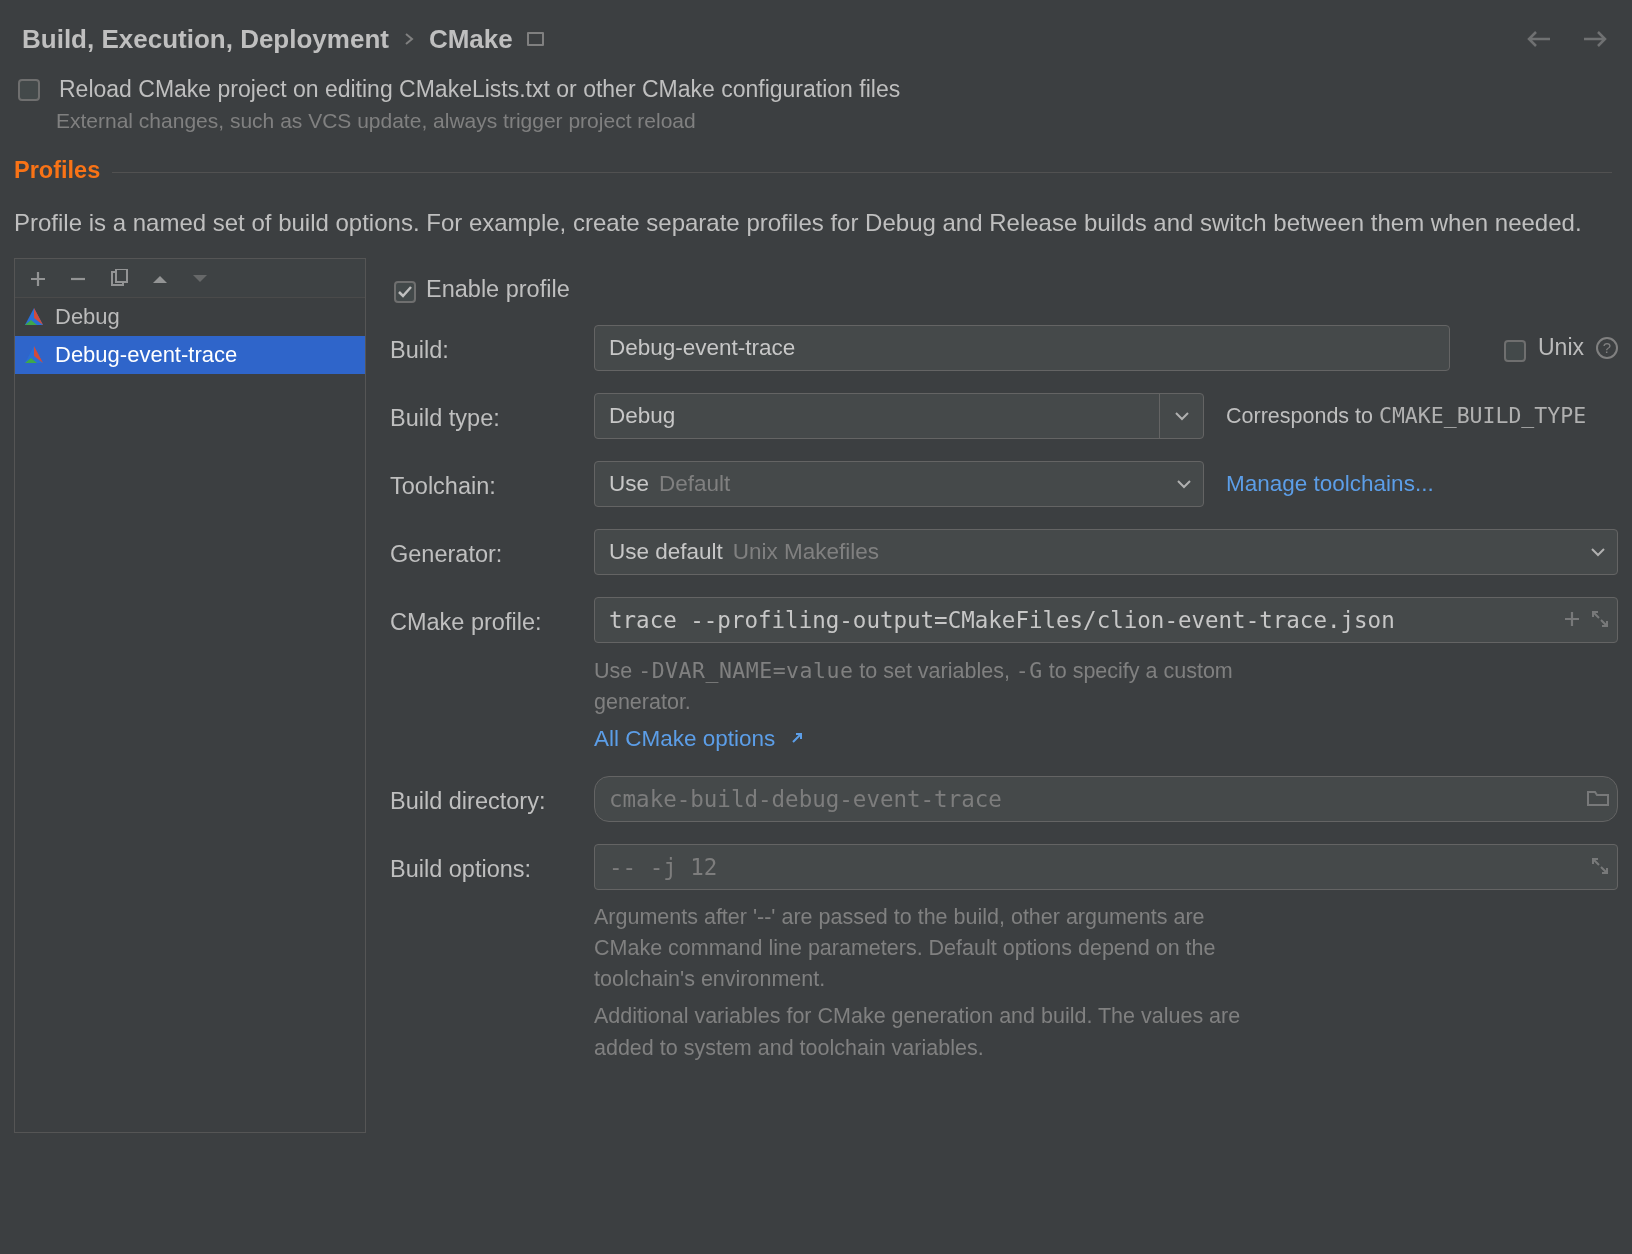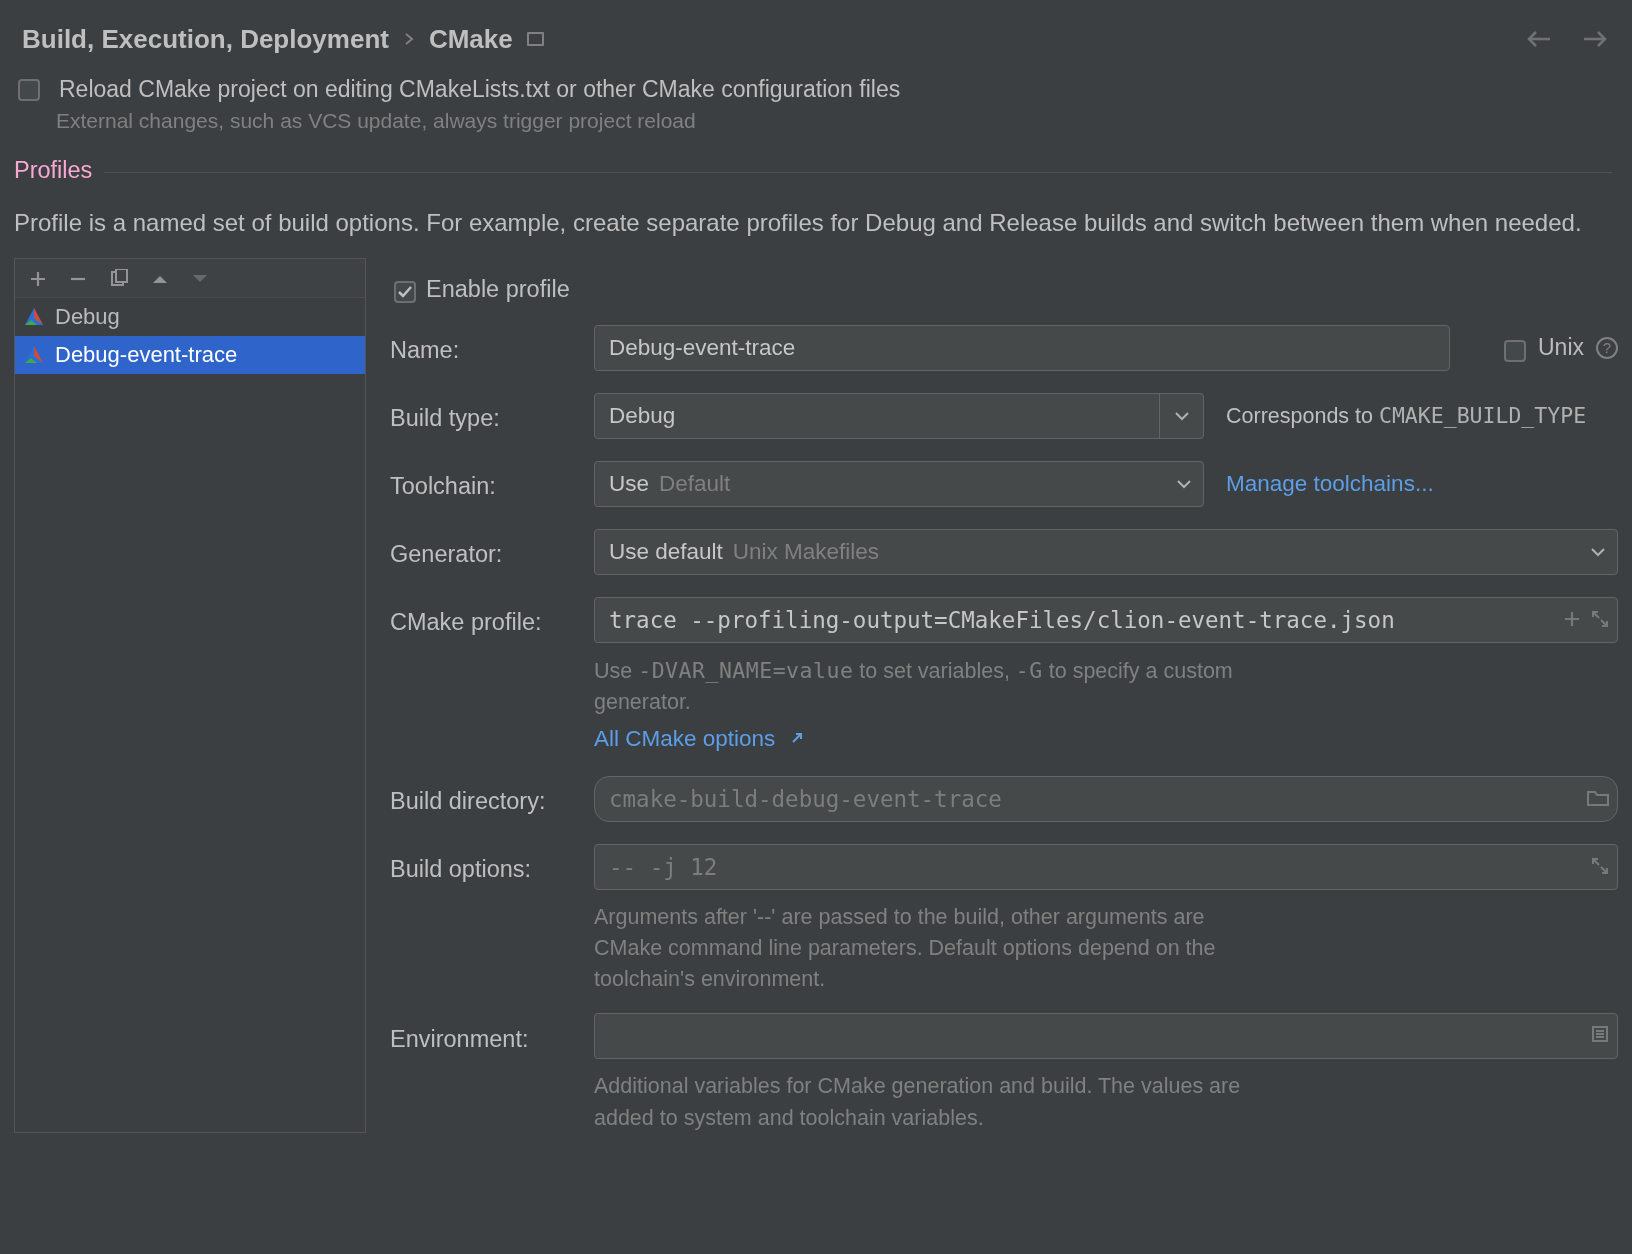--- a/index.html
+++ b/index.html
@@ -20,21 +20,21 @@
   .reload-row { padding: 10px 20px 4px 18px; display:flex; align-items:flex-start; gap:19px; }
   .hint-row { padding: 2px 20px 18px 56px; color:#808080; font-size:21px; }
   .cb { width:22px; height:22px; border:2px solid #6f6f6f; border-radius:4px; flex-shrink:0; display:flex; align-items:center; justify-content:center; cursor:pointer; background:#43494a; position:relative; top:3px;}
   .cb.checked { background:#43494a; }
   .cb.checked svg { display:block; }
   .cb svg { display:none; width:16px; height:16px; }
   .reload-label { font-size:23px; color:#bfbfbf; }
 
   
   .section-sep { display:flex; align-items:center; gap:12px; padding: 0 20px 0 14px; margin-top: 6px; }
-  .section-title { color:#f9a8d4; font-size:23.5px; }
+  .section-title { color:#f97316; font-size:23.5px;font-weight:bold; }
   .section-line { flex:1; height:1px; background:#515151; margin-top:4px; }
 
   .profiles-desc { padding: 22px 20px 18px 14px; font-size:24px; line-height:1.4; color:#bfbfbf; }
 
   
   .body-split { display:flex; padding: 0 14px; gap:24px; }
 
   
   .sidebar { width: 352px; border:1px solid #555555; background:#3c3f41; flex-shrink:0; height: 875px; }
   .sb-toolbar { display:flex; gap:22px; align-items:center; padding: 10px 14px 8px 14px; background: #3e4244; border-bottom:1px solid #4a4a4a; }
@@ -172,21 +172,21 @@
     <div class="enable-row">
       <span class="cb checked">
         <svg viewBox="0 0 16 16">
             <path d="M2 8 L6 12 L14 3" stroke="#bfbfbf" stroke-width="2.5" fill="none"></path>
           </svg>
       </span>
       <span class="enable-label">Enable profile</span>
     </div>
 
     <div class="field-row">
-      <div class="field-label">Name:</div>
+      <div class="field-label">Build:</div>
       <div class="field-control">
         <div class="textbox sans" style="flex:1;">Debug-event-trace</div>
         <div class="share-group">
           <span class="cb">
             
           </span>
           <span style="font-size:23px;">Unix</span>
           <span class="help-icon">?</span>
         </div>
       </div>
@@ -298,30 +298,16 @@
             <span class="tb-btn"><svg width="18" height="18" viewBox="0 0 18 18">
                   <path d="M2 7 V2 H7 M16 11 V16 H11" fill="none" stroke="#9a9a9a" stroke-width="2"></path>
                   <path d="M2 2 L8 8 M16 16 L10 10" stroke="#9a9a9a" stroke-width="2"></path>
                 </svg></span>
           </span>
         </div>
       </div>
     </div>
     <div class="small-hint">Arguments after '--' are passed to the build, other arguments are CMake command line parameters. Default options depend on the toolchain's environment.</div>
 
-    <div class="field-row" style="margin-top:18px;">
-      <div class="field-label">Environment:</div>
-      <div class="field-control">
-        <div class="textbox sans" style="flex:1; padding-right:46px;">
-          <span></span>
-          <span class="tb-icons">
-            <span class="tb-btn"><svg width="18" height="18" viewBox="0 0 18 18">
-                  <rect x="2" y="2" width="14" height="14" fill="none" stroke="#9a9a9a" stroke-width="2"></rect>
-                  <path d="M5 6 H13 M5 9 H13 M5 12 H13" stroke="#9a9a9a" stroke-width="1.8"></path>
-                </svg></span>
-          </span>
-        </div>
-      </div>
-    </div>
     <div class="small-hint">Additional variables for CMake generation and build. The values are added to system and toolchain variables.</div>
 
   </div>
 </div>
 
 </body></html>

